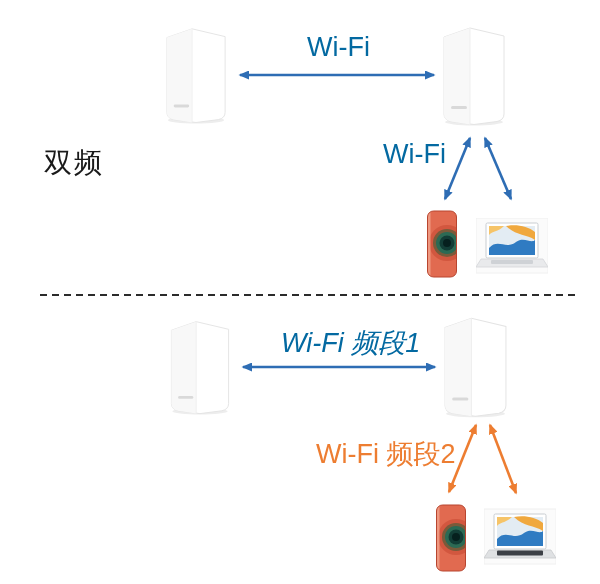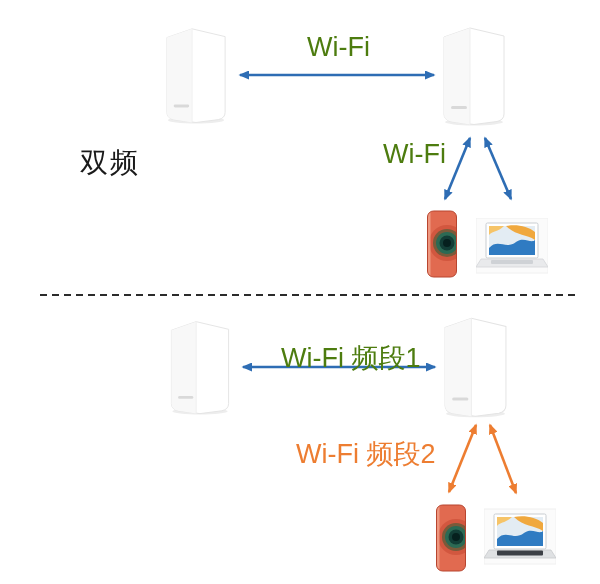--- a/index.html
+++ b/index.html
@@ -9,27 +9,26 @@
     background:#ffffff;
     font-family:"Liberation Sans","DejaVu Sans",sans-serif;
     overflow:hidden;
   }
   .abs{position:absolute;}
   .row-label{
     font-size:28px;
     color:#1a1a1a;
     letter-spacing:2px;
     white-space:nowrap;
-    margin-left:36px;
   }
   .link-label{
     font-size:27px;
     white-space:nowrap;
   }
-  .blue{color:#4d7c0f;}
+  .blue{color:#0369a1;}
   .orange{color:#ED7D31;}
   svg{display:block;}
   .overlay{position:absolute;left:0;top:0;}
 </style>
 </head>
 <body>
 
 <div id="canvas">
 
   <svg class="overlay" width="600" height="584" viewBox="0 0 600 584">
@@ -102,23 +101,23 @@
       <rect x="13" y="8" width="46" height="29" fill="#e3ecf3"></rect>
       <path d="M13 30 C22 20 30 32 40 24 C48 18 55 26 59 22 L59 37 L13 37 Z" fill="#2f7bc2"></path>
       <path d="M30 8 C40 6 52 8 59 14 L59 22 C50 16 40 18 30 8 Z" fill="#f0a83e"></path>
       <path d="M13 8 L28 8 C22 14 16 13 13 17 Z" fill="#f6c468"></path>
     </g>
     <polygon points="5,41 67,41 72,49 0,49" fill="#e9eaec" stroke="#d4d6d9" stroke-width="0.8"></polygon>
     <rect x="15" y="42" width="42" height="4" rx="1" fill="#cfd2d6"></rect>
   </svg>
 
 
-  <div class="abs link-label blue" style="left:281px;top:340px;">Wi-Fi 频段1</div>
+  <div class="abs link-label blue" style="left:281px;top:325px;font-style:italic;">Wi-Fi 频段1</div>
 
-  <div class="abs link-label orange" style="left:296px;top:436px;">Wi-Fi 频段2</div>
+  <div class="abs link-label orange" style="left:316px;top:436px;">Wi-Fi 频段2</div>
 
   <svg class="abs" style="left:166px;top:315px;" width="68" height="101" viewBox="0 0 68 106">
     <ellipse cx="34" cy="101" rx="29" ry="3.5" fill="#ededed"></ellipse>
     <path d="M4 16 L30 7 L64 15 L64 93 Q64 99 57 100.5 L34 103.5 L11 100.5 Q4 99 4 93 Z" fill="#ffffff" stroke="#e4e4e4" stroke-width="1"></path>
     <path d="M4 16 L30 7 L30 103.5 L11 100.5 Q4 99 4 93 Z" fill="#f8f8f8"></path>
     <path d="M30 7 L30 103.5" stroke="#efefef" stroke-width="1" fill="none"></path>
     <rect x="11" y="85" width="16" height="3" rx="1.5" fill="#d9d9d9"></rect>
   </svg>
 
   <svg class="abs" style="left:441px;top:311px;" width="69" height="108" viewBox="0 0 68 106">

